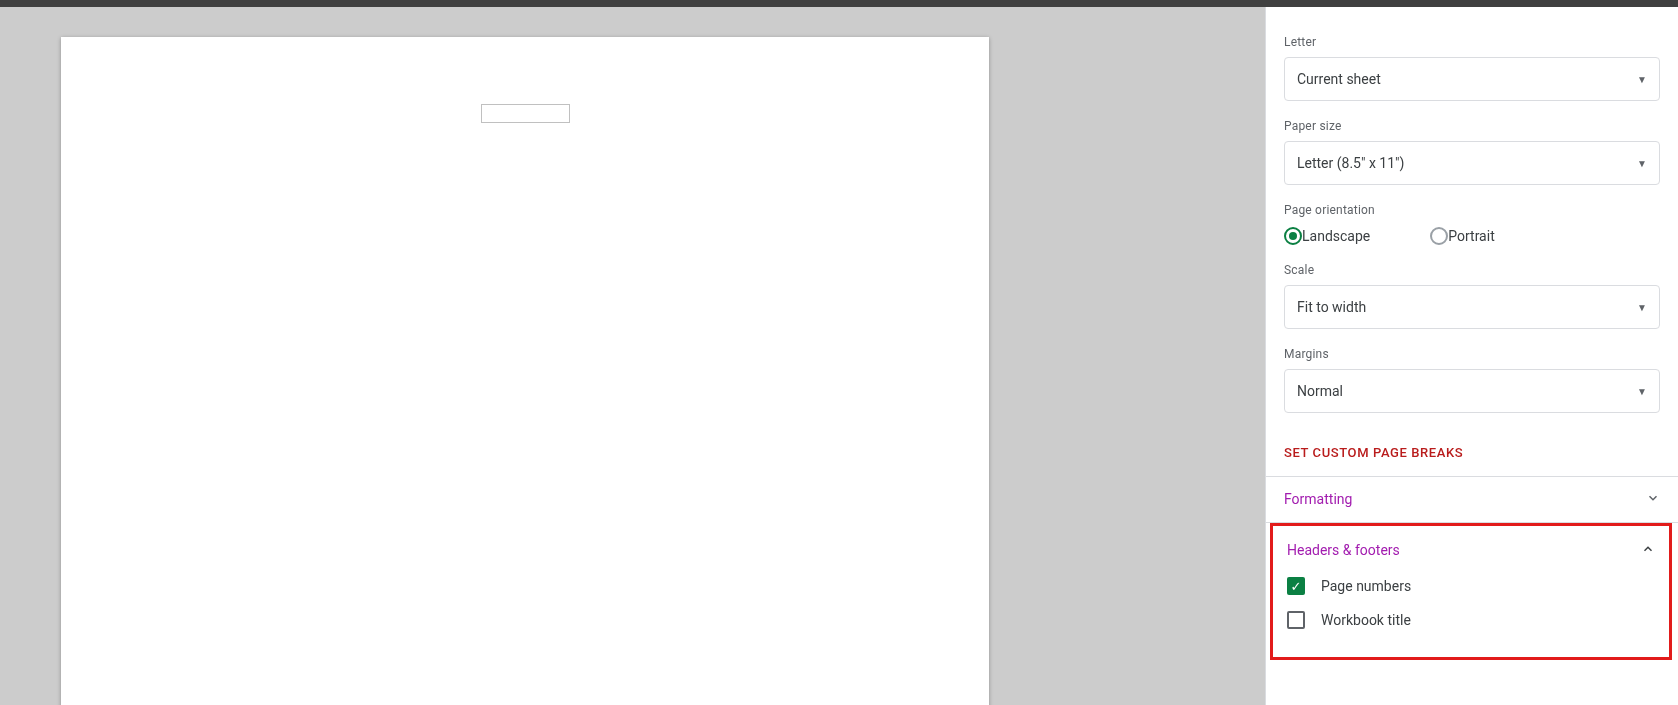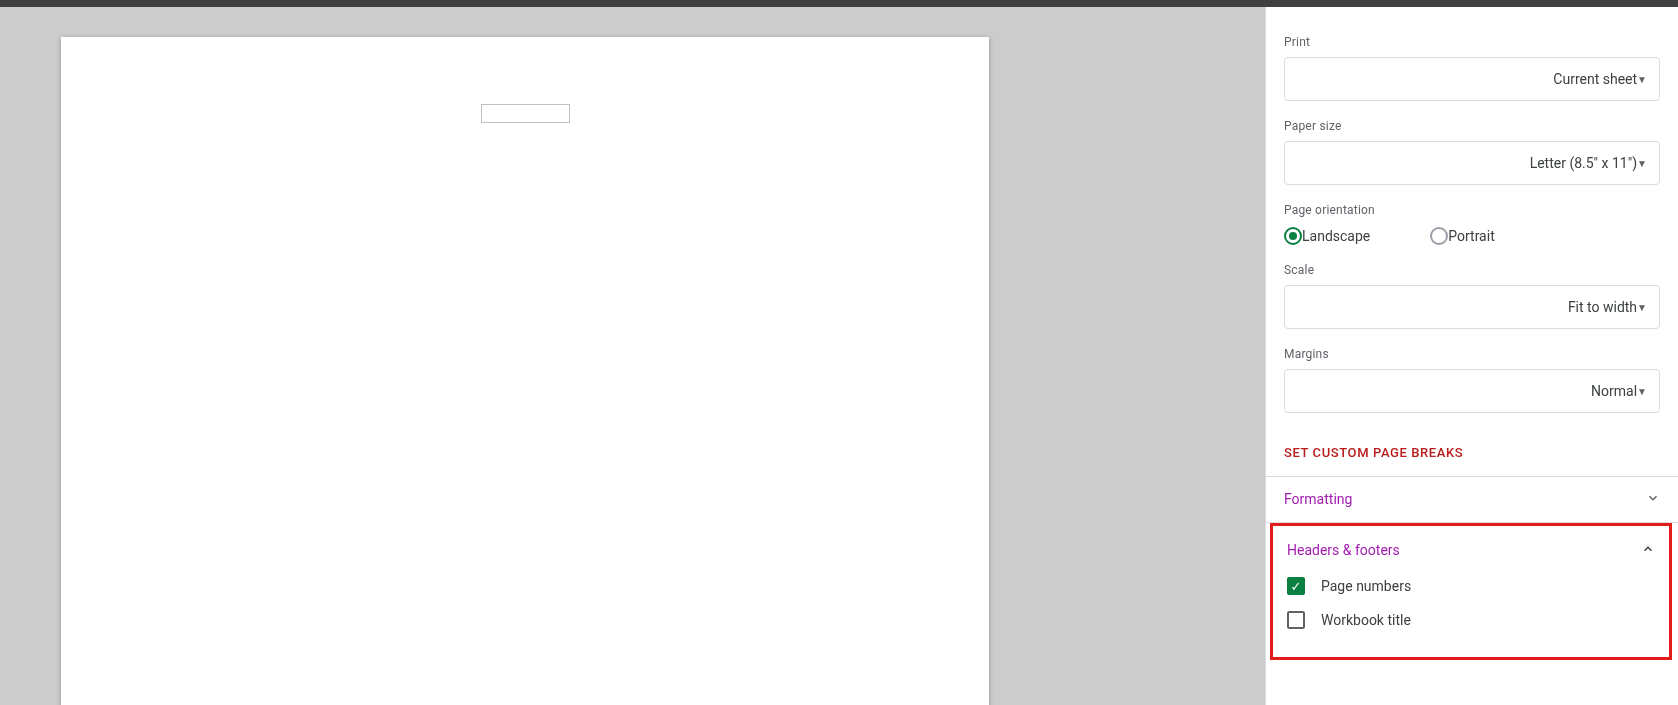--- a/index.html
+++ b/index.html
@@ -6,21 +6,21 @@
   html, body { margin: 0; padding: 0; height: 100%; font-family: 'Segoe UI', Roboto, Arial, sans-serif; }
   body { display: flex; flex-direction: column; width: 1678px; height: 705px; overflow: hidden; background: #fff; }
   .topbar { height: 7px; background: #404040; width: 100%; flex-shrink: 0; }
   .main { flex: 1; display: flex; overflow: hidden; }
   .preview-area { flex: 1; background: #cccccc; position: relative; overflow: hidden; }
   .page { position: absolute; top: 30px; left: 61px; width: 928px; height: 716px; background: #ffffff; box-shadow: 0 1px 4px rgba(0,0,0,0.3); }
   .page-header-box { position: absolute; top: 67px; left: 420px; width: 89px; height: 19px; border: 1px solid #c0c0c0; background: #fff; }
   .sidebar { width: 413px; background: #ffffff; border-left: 1px solid #dadce0; display: flex; flex-direction: column; font-size: 14px; color: #3c4043; overflow: hidden; }
   .section { padding: 0 18px; }
   .field-label { font-size: 12px; color: #5f6368; letter-spacing: 0.2px; }
-  .select { margin-top: 8px; margin-bottom: 18px; border: 1px solid #dadce0; border-radius: 4px; height: 44px; display: flex; align-items: center; justify-content: flex-end; padding: 0 12px; cursor: pointer; color: #3c4043; font-size: 14px; }
+  .select { margin-top: 8px; margin-bottom: 18px; border: 1px solid #dadce0; border-radius: 4px; height: 44px; display: flex; align-items: center; justify-content: space-between; padding: 0 12px; cursor: pointer; color: #3c4043; font-size: 14px; }
   .select .caret { color: #5f6368; font-size: 10px; }
   .radio-row { display: flex; gap: 60px; margin-top: 10px; margin-bottom: 18px; }
   .radio-item { display: flex; align-items: center; gap: 0; cursor: pointer; }
   .radio-outer { width: 18px; height: 18px; border-radius: 50%; display: flex; align-items: center; justify-content: center; }
   .radio-outer.selected { border: 2px solid #0b8043; }
   .radio-outer.unselected { border: 2px solid #9aa0a6; }
   .radio-inner { width: 8px; height: 8px; border-radius: 50%; background: #0b8043; }
   .link-btn { color: #b91c1c; font-weight: 500; letter-spacing: 0.6px; font-size: 13px; padding: 14px 0 16px 0; cursor: pointer; }
   .divider { height: 1px; background: #dadce0; }
   .collapsible { display: flex; align-items: flex-start; justify-content: space-between; padding: 14px 18px; cursor: pointer; font-size: 14px; color: #a21caf; }
@@ -44,21 +44,21 @@
   <div class="preview-area">
     <div class="page">
       <div class="page-header-box"></div>
     </div>
   </div>
 
   <div class="sidebar">
     <div class="spacer-top"></div>
 
     <div class="section">
-      <div class="field-label">Print</div>
+      <div class="field-label">Letter</div>
       <div class="select">
         <span>Current sheet</span>
         <span class="caret">▼</span>
       </div>
     </div>
 
     <div class="section">
       <div class="field-label">Paper size</div>
       <div class="select">
         <span>Letter (8.5" x 11")</span>

